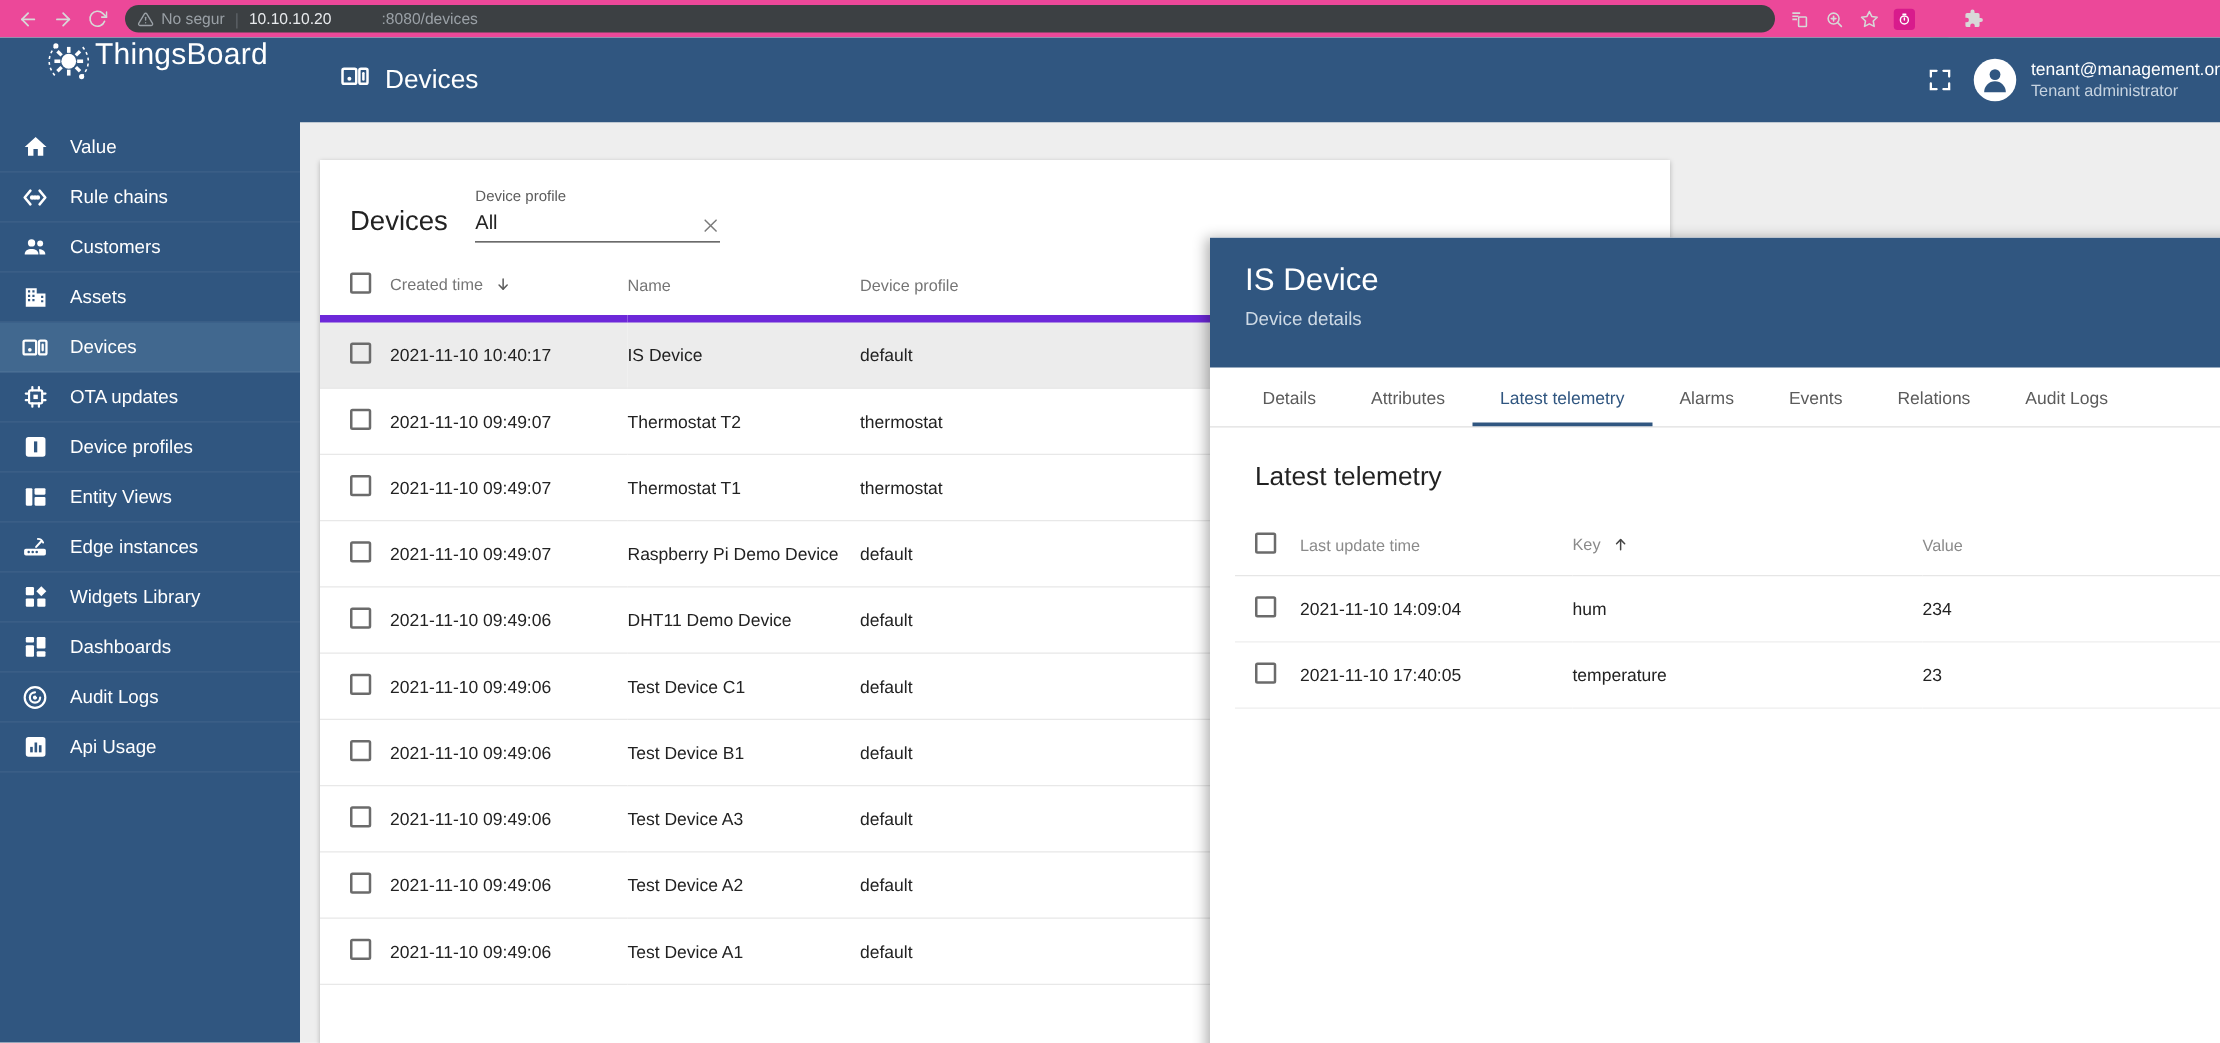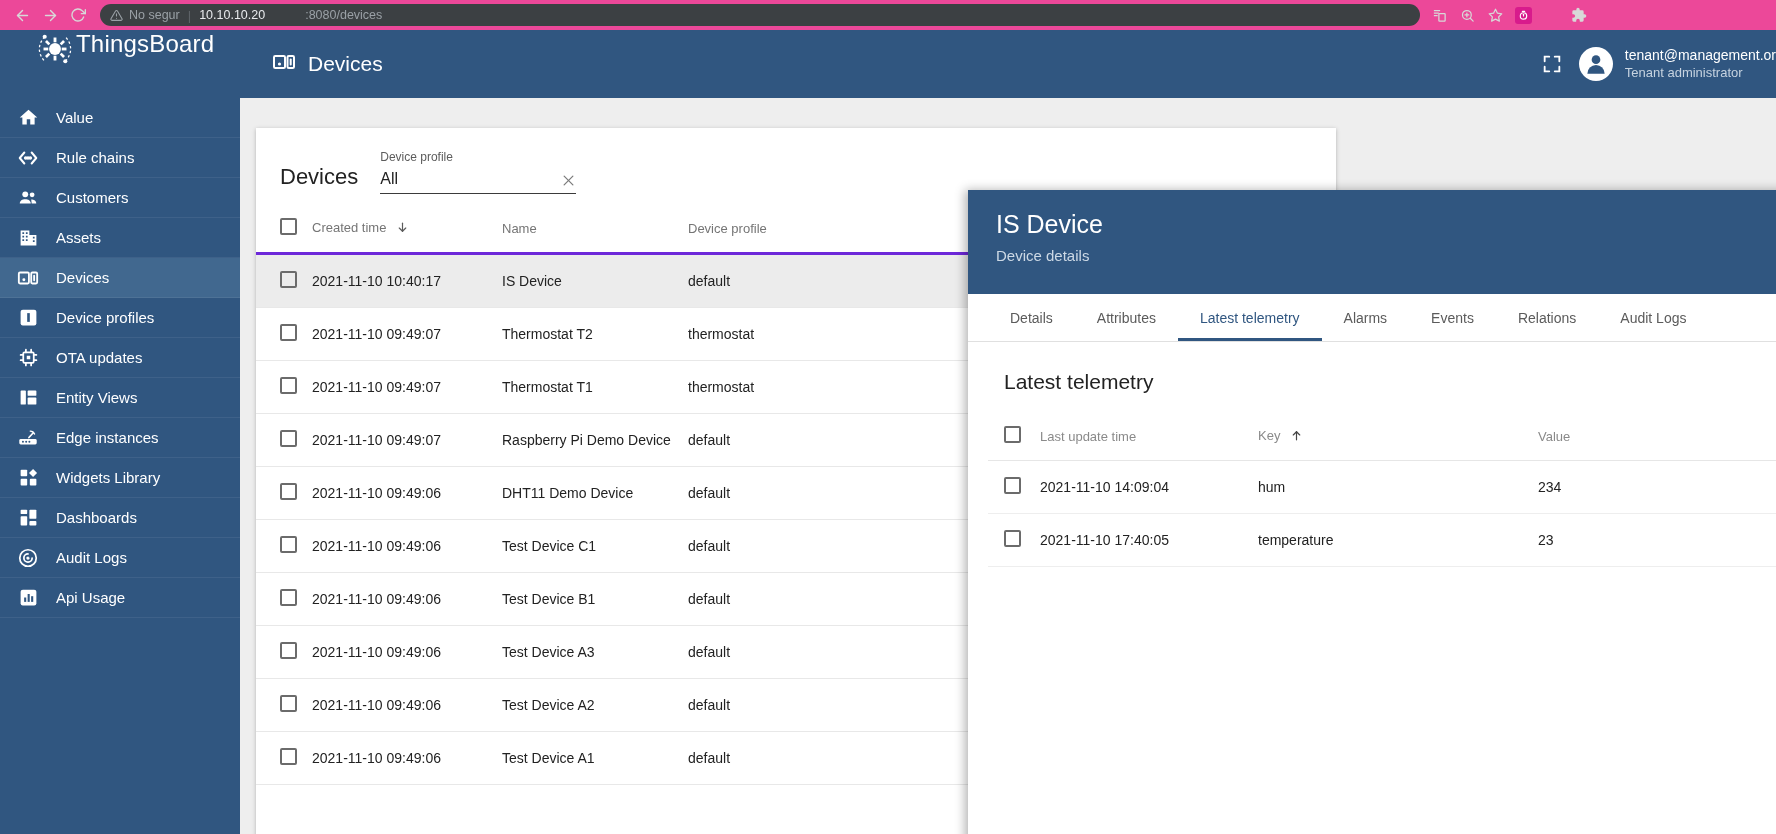--- a/index.html
+++ b/index.html
@@ -169,21 +169,21 @@
     padding-bottom: 5px;
   }
   .profile-value { font-size: 16px; color: #222; flex: 1; }
   .profile-clear { color: #7a7a7a; display:flex; }
 
   table.dev-table { width: 100%; border-collapse: collapse; table-layout: fixed; }
   table.dev-table th {
     text-align: left;
     font-size: 13px; font-weight: normal; color: #757575;
     padding: 14px 0 14px 0;
-    border-bottom: 3px solid #6d28d9;
+    border-bottom: 6px solid #6d28d9;
   }
   table.dev-table td {
     font-size: 14px; color: #222;
     padding: 16px 0;
     border-bottom: 1px solid #e8e8e8;
   }
   .col-cb { width: 56px; padding-left: 24px !important; }
   .col-time { width: 190px; }
   .col-name { width: 186px; }
   .col-profile { width: 160px; }
@@ -404,44 +404,44 @@
               <circle cx="7.5" cy="14" r="1.6" fill="currentColor" stroke="none"></circle>
               <rect x="15.5" y="6" width="6.5" height="12" rx="1.3"></rect>
               <line x1="18.7" y1="9.5" x2="18.7" y2="14.5" stroke-linecap="round"></line>
             </svg>
         </span>
         <span class="nav-label">Devices</span>
       </div>
 
       <div class="nav-item">
         <span class="nav-icon">
-          <svg width="21" height="21" viewBox="0 0 24 24" fill="currentColor">
-              <rect x="3" y="3" width="18" height="18" rx="2.5"></rect>
-              <rect x="10.5" y="7" width="3" height="10" fill="#305680"></rect>
-            </svg>
-        </span>
-        <span class="nav-label">Device profiles</span>
-      </div>
-
-      <div class="nav-item">
-        <span class="nav-icon">
           <svg width="21" height="21" viewBox="0 0 24 24" fill="none" stroke="currentColor" stroke-width="2">
               <rect x="6" y="6" width="12" height="12" rx="1.5"></rect>
               <rect x="10" y="10" width="4" height="4" fill="currentColor" stroke="none"></rect>
               <line x1="9" y1="3" x2="9" y2="6" stroke-linecap="round"></line>
               <line x1="15" y1="3" x2="15" y2="6" stroke-linecap="round"></line>
               <line x1="9" y1="18" x2="9" y2="21" stroke-linecap="round"></line>
               <line x1="15" y1="18" x2="15" y2="21" stroke-linecap="round"></line>
               <line x1="3" y1="9" x2="6" y2="9" stroke-linecap="round"></line>
               <line x1="3" y1="15" x2="6" y2="15" stroke-linecap="round"></line>
               <line x1="18" y1="9" x2="21" y2="9" stroke-linecap="round"></line>
               <line x1="18" y1="15" x2="21" y2="15" stroke-linecap="round"></line>
             </svg>
         </span>
         <span class="nav-label">OTA updates</span>
+      </div>
+
+      <div class="nav-item">
+        <span class="nav-icon">
+          <svg width="21" height="21" viewBox="0 0 24 24" fill="currentColor">
+              <rect x="3" y="3" width="18" height="18" rx="2.5"></rect>
+              <rect x="10.5" y="7" width="3" height="10" fill="#305680"></rect>
+            </svg>
+        </span>
+        <span class="nav-label">Device profiles</span>
       </div>
 
       <div class="nav-item">
         <span class="nav-icon">
           <svg width="21" height="21" viewBox="0 0 24 24" fill="currentColor">
               <rect x="3" y="4" width="6" height="16" rx="1"></rect>
               <rect x="11" y="4" width="10" height="6" rx="1"></rect>
               <rect x="11" y="12" width="10" height="8" rx="1"></rect>
             </svg>
         </span>

